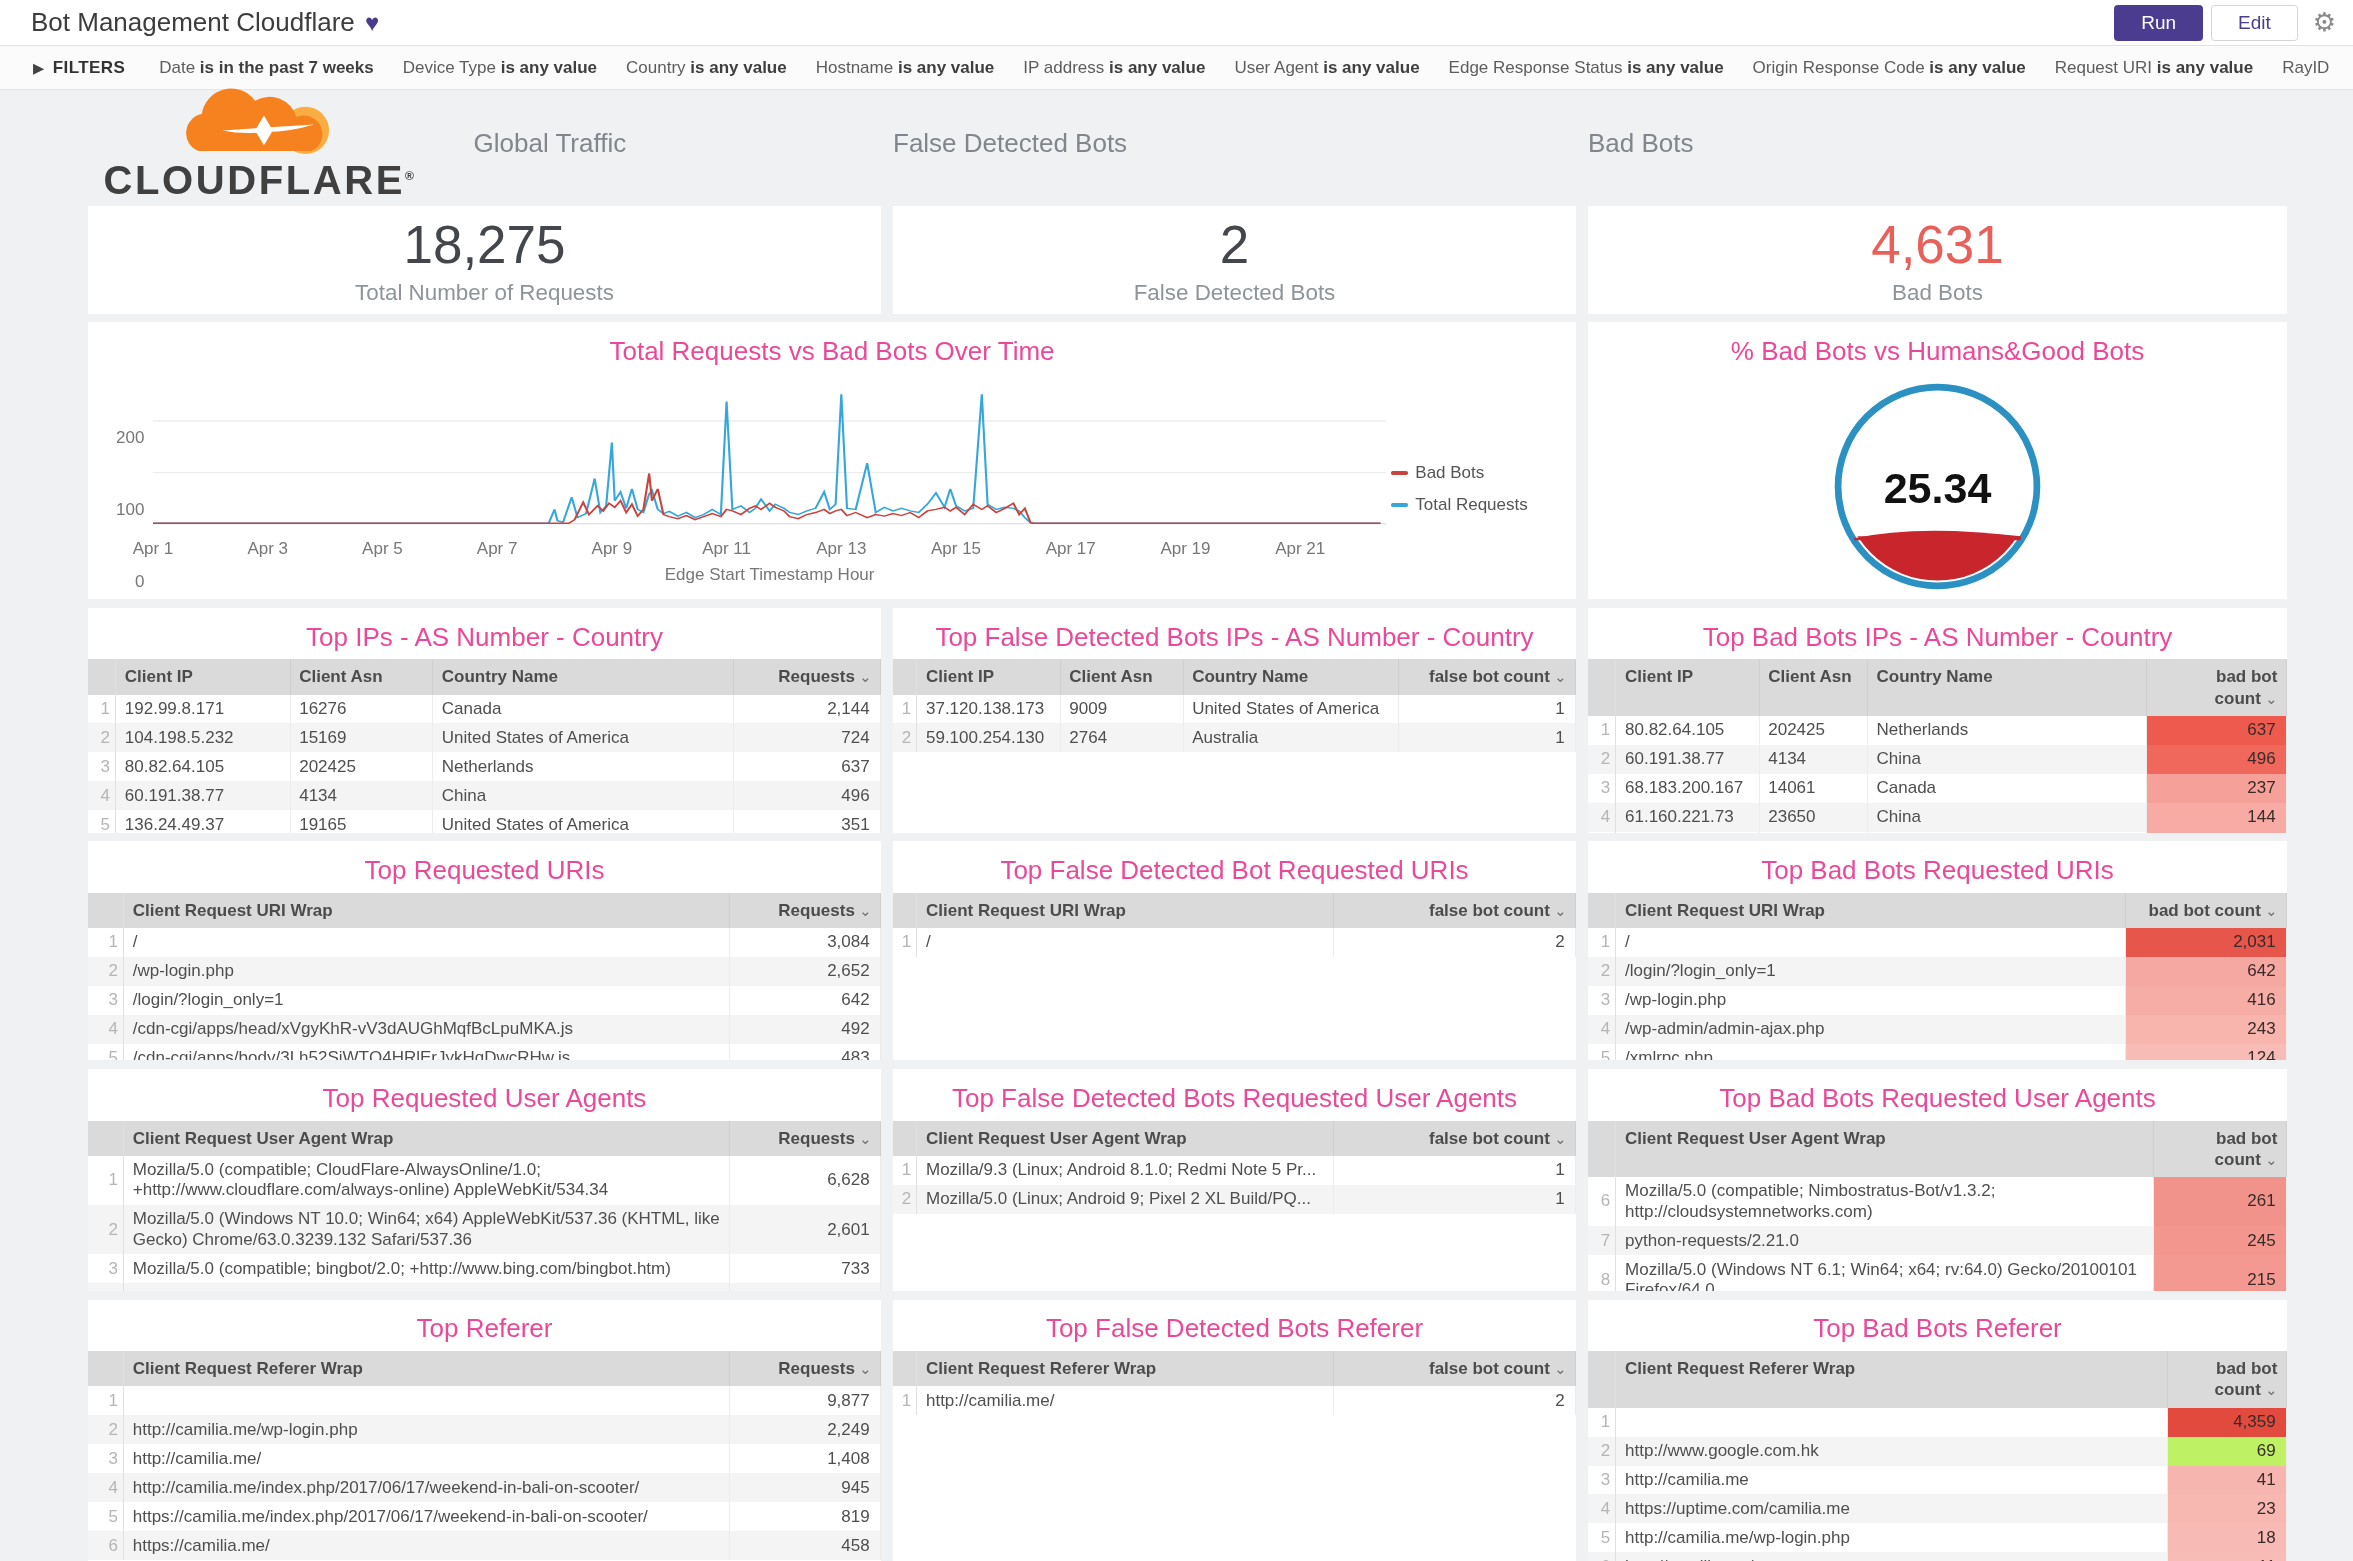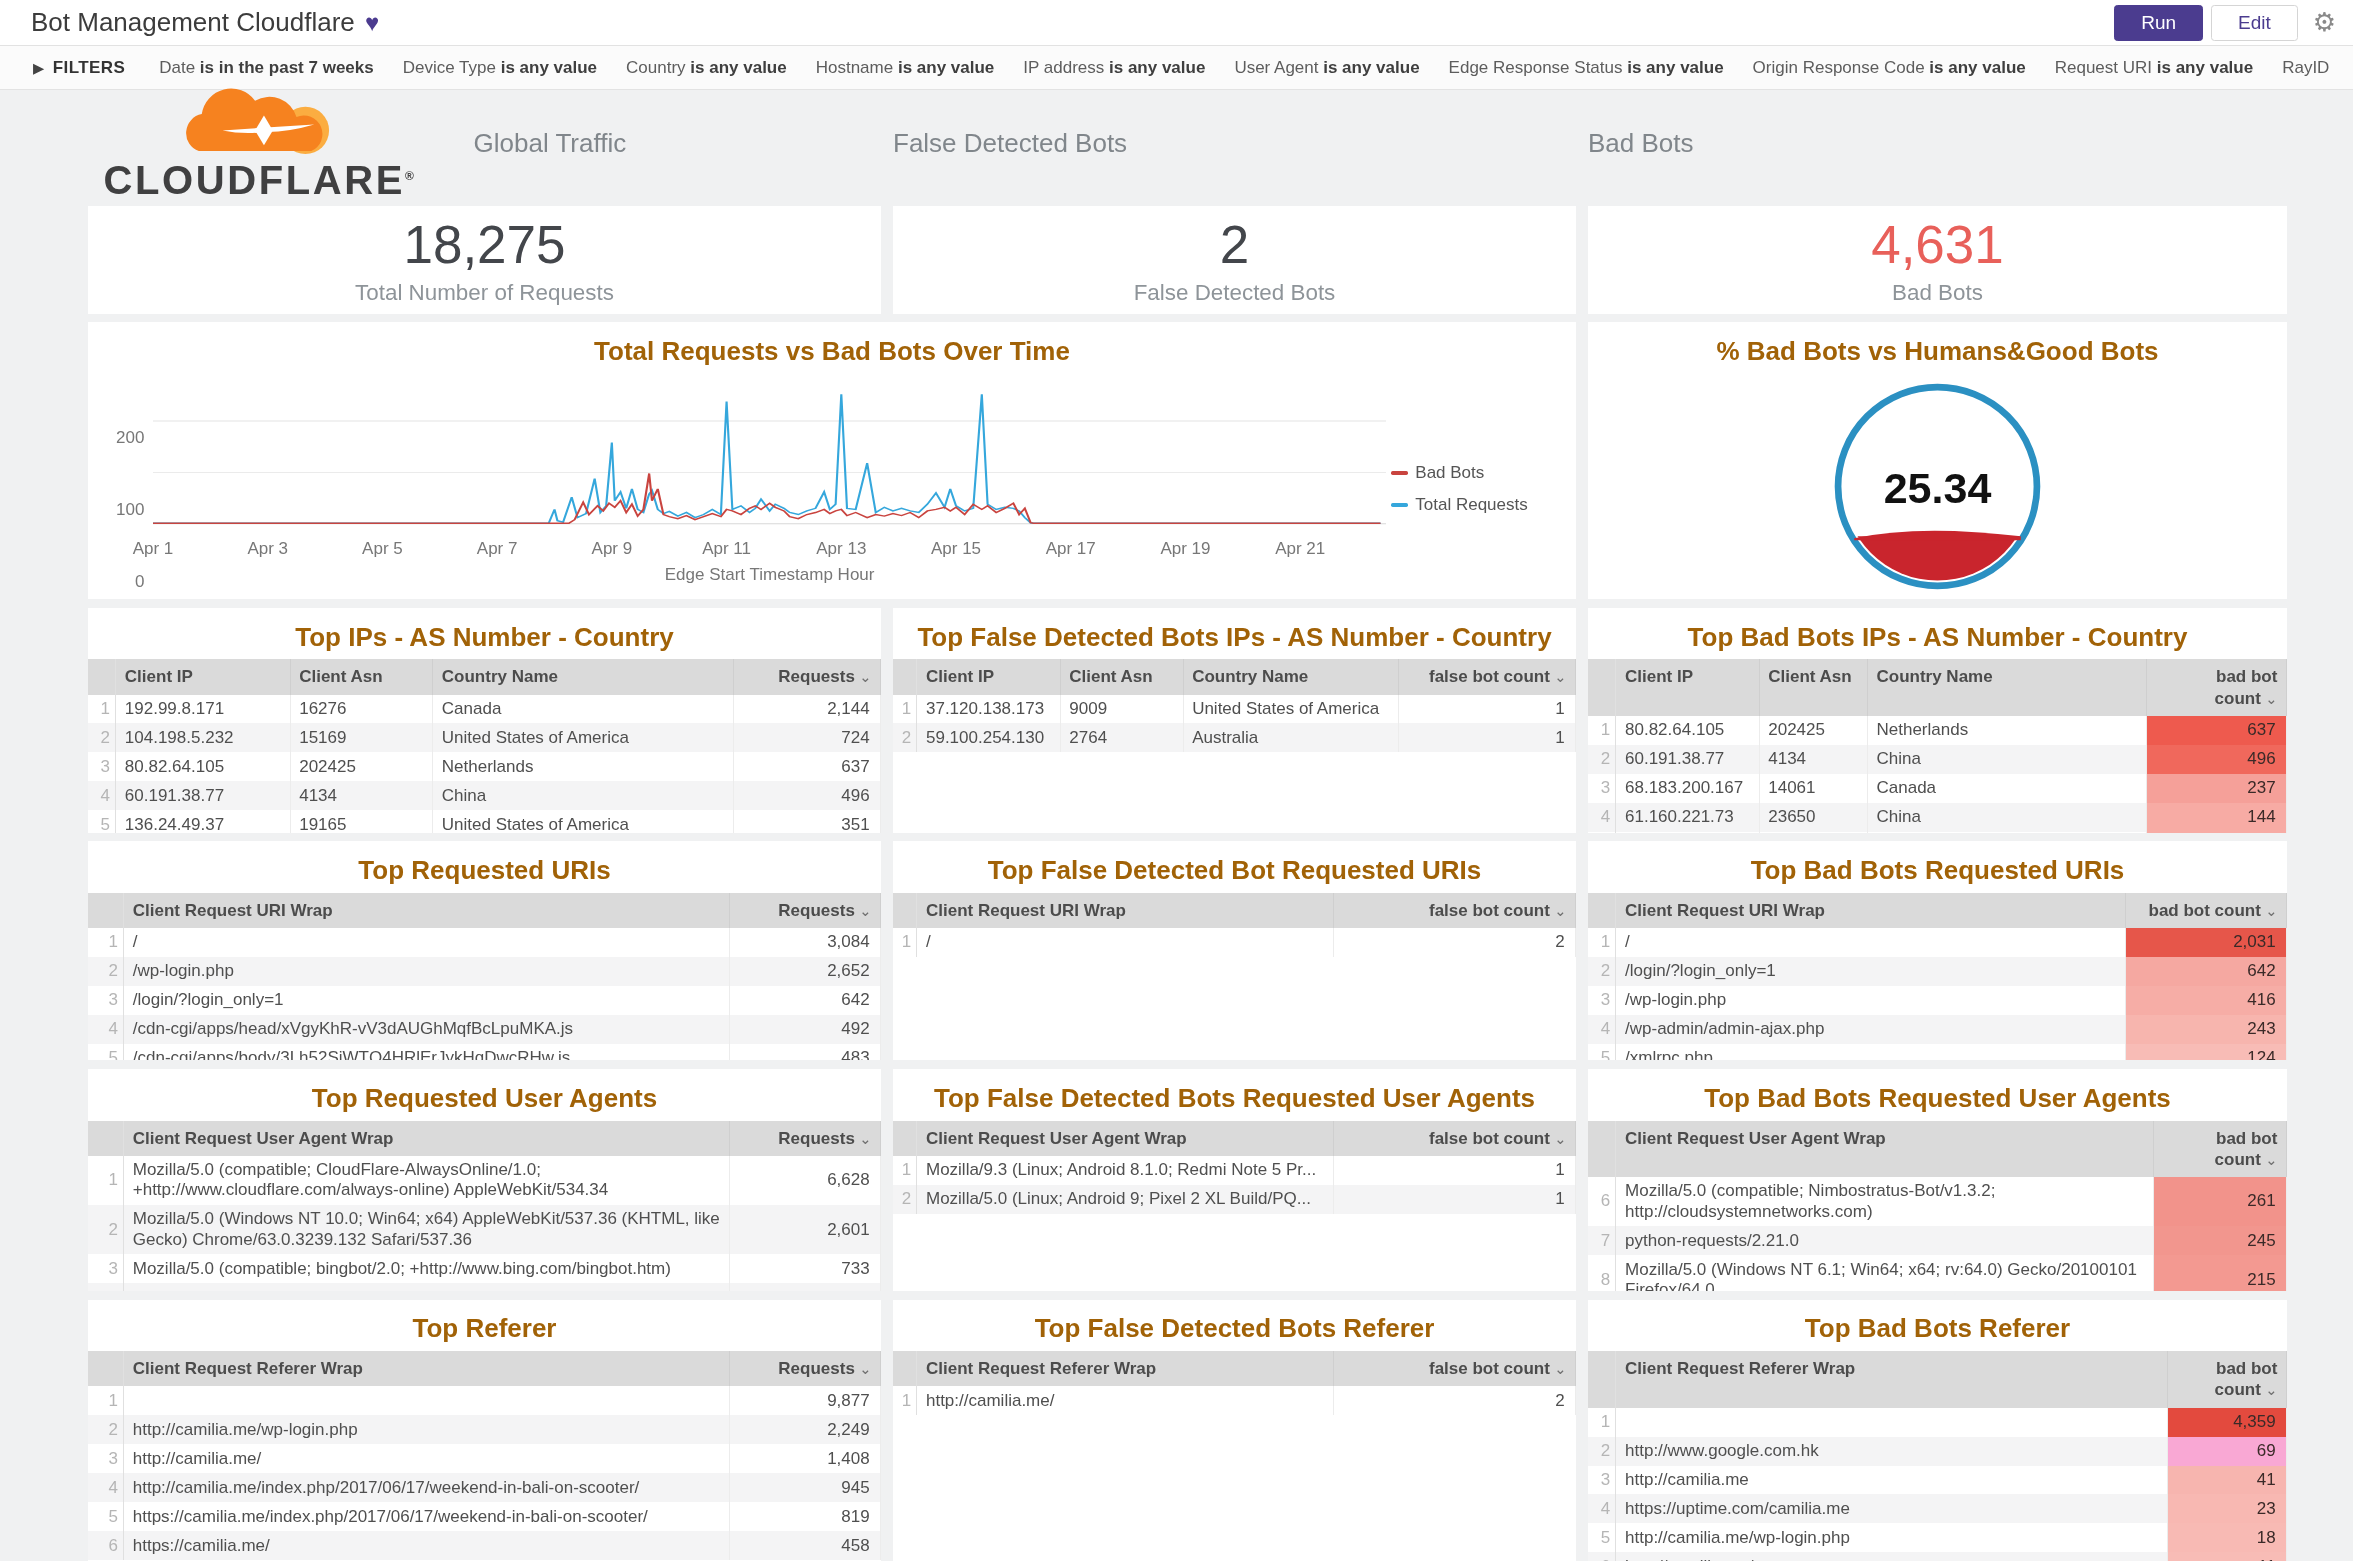--- a/index.html
+++ b/index.html
@@ -20,21 +20,21 @@
   .tri{color:#444;font-size:14.6px;margin:0 8.6px 0 33px;}
   .flt-label{font-weight:bold;font-size:17px;color:#333;letter-spacing:0.4px;margin-right:34px;}
   .fitem{font-size:17px;color:#5d5d5d;margin-right:29px;}
   .fitem b{color:#3f3f3f;}
   
   #content{position:absolute;top:89px;left:88px;width:2199px;display:grid;
     grid-template-columns:793px 683px 699px;
     grid-template-rows:108px 108px 277px 225px 219px 222px 370px;
     gap:8.6px 12px;}
   .panel{background:#fff;overflow:hidden;position:relative;}
-  .ptitle{font-size:26px;color:#a16207;text-align:center;padding:13.8px 0 6.9px;font-weight:bold;}
+  .ptitle{font-size:26px;color:#ec4899;text-align:center;padding:13.8px 0 6.9px;font-weight:normal;}
   
   .secrow{display:flex;align-items:center;}
   .sechead{font-size:26px;color:#80868b;text-align:left;flex:1;}
   .logo{width:370px;display:flex;flex-direction:column;align-items:flex-start;padding-left:15.5px;}
   .logo svg{margin-left:74px;}
   .logoword{font-size:40px;font-weight:bold;color:#404041;letter-spacing:2.6px;line-height:1;}
   .logoword sup{font-size:12px;}
   
   .kpi{display:flex;flex-direction:column;align-items:center;justify-content:center;gap:5.2px;}
   .kpi .val{font-size:53px;color:#43464b;font-weight:300;}
@@ -656,21 +656,21 @@
         </thead>
         <tbody>
           <tr>
             <td class="num">1</td>
             <td></td>
             <td class="cnt" style="background: rgb(227, 74, 62); color: rgb(58, 42, 40);">4,359</td>
           </tr>
           <tr>
             <td class="num">2</td>
             <td>http://www.google.com.hk</td>
-            <td class="cnt" style="background: #f9a8d4; color: rgb(58, 42, 40);">69</td>
+            <td class="cnt" style="background: #bef264; color: rgb(58, 42, 40);">69</td>
           </tr>
           <tr>
             <td class="num">3</td>
             <td>http://camilia.me</td>
             <td class="cnt" style="background: rgb(247, 181, 175); color: rgb(58, 42, 40);">41</td>
           </tr>
           <tr>
             <td class="num">4</td>
             <td>https://uptime.com/camilia.me</td>
             <td class="cnt" style="background: rgb(248, 184, 178); color: rgb(58, 42, 40);">23</td>

